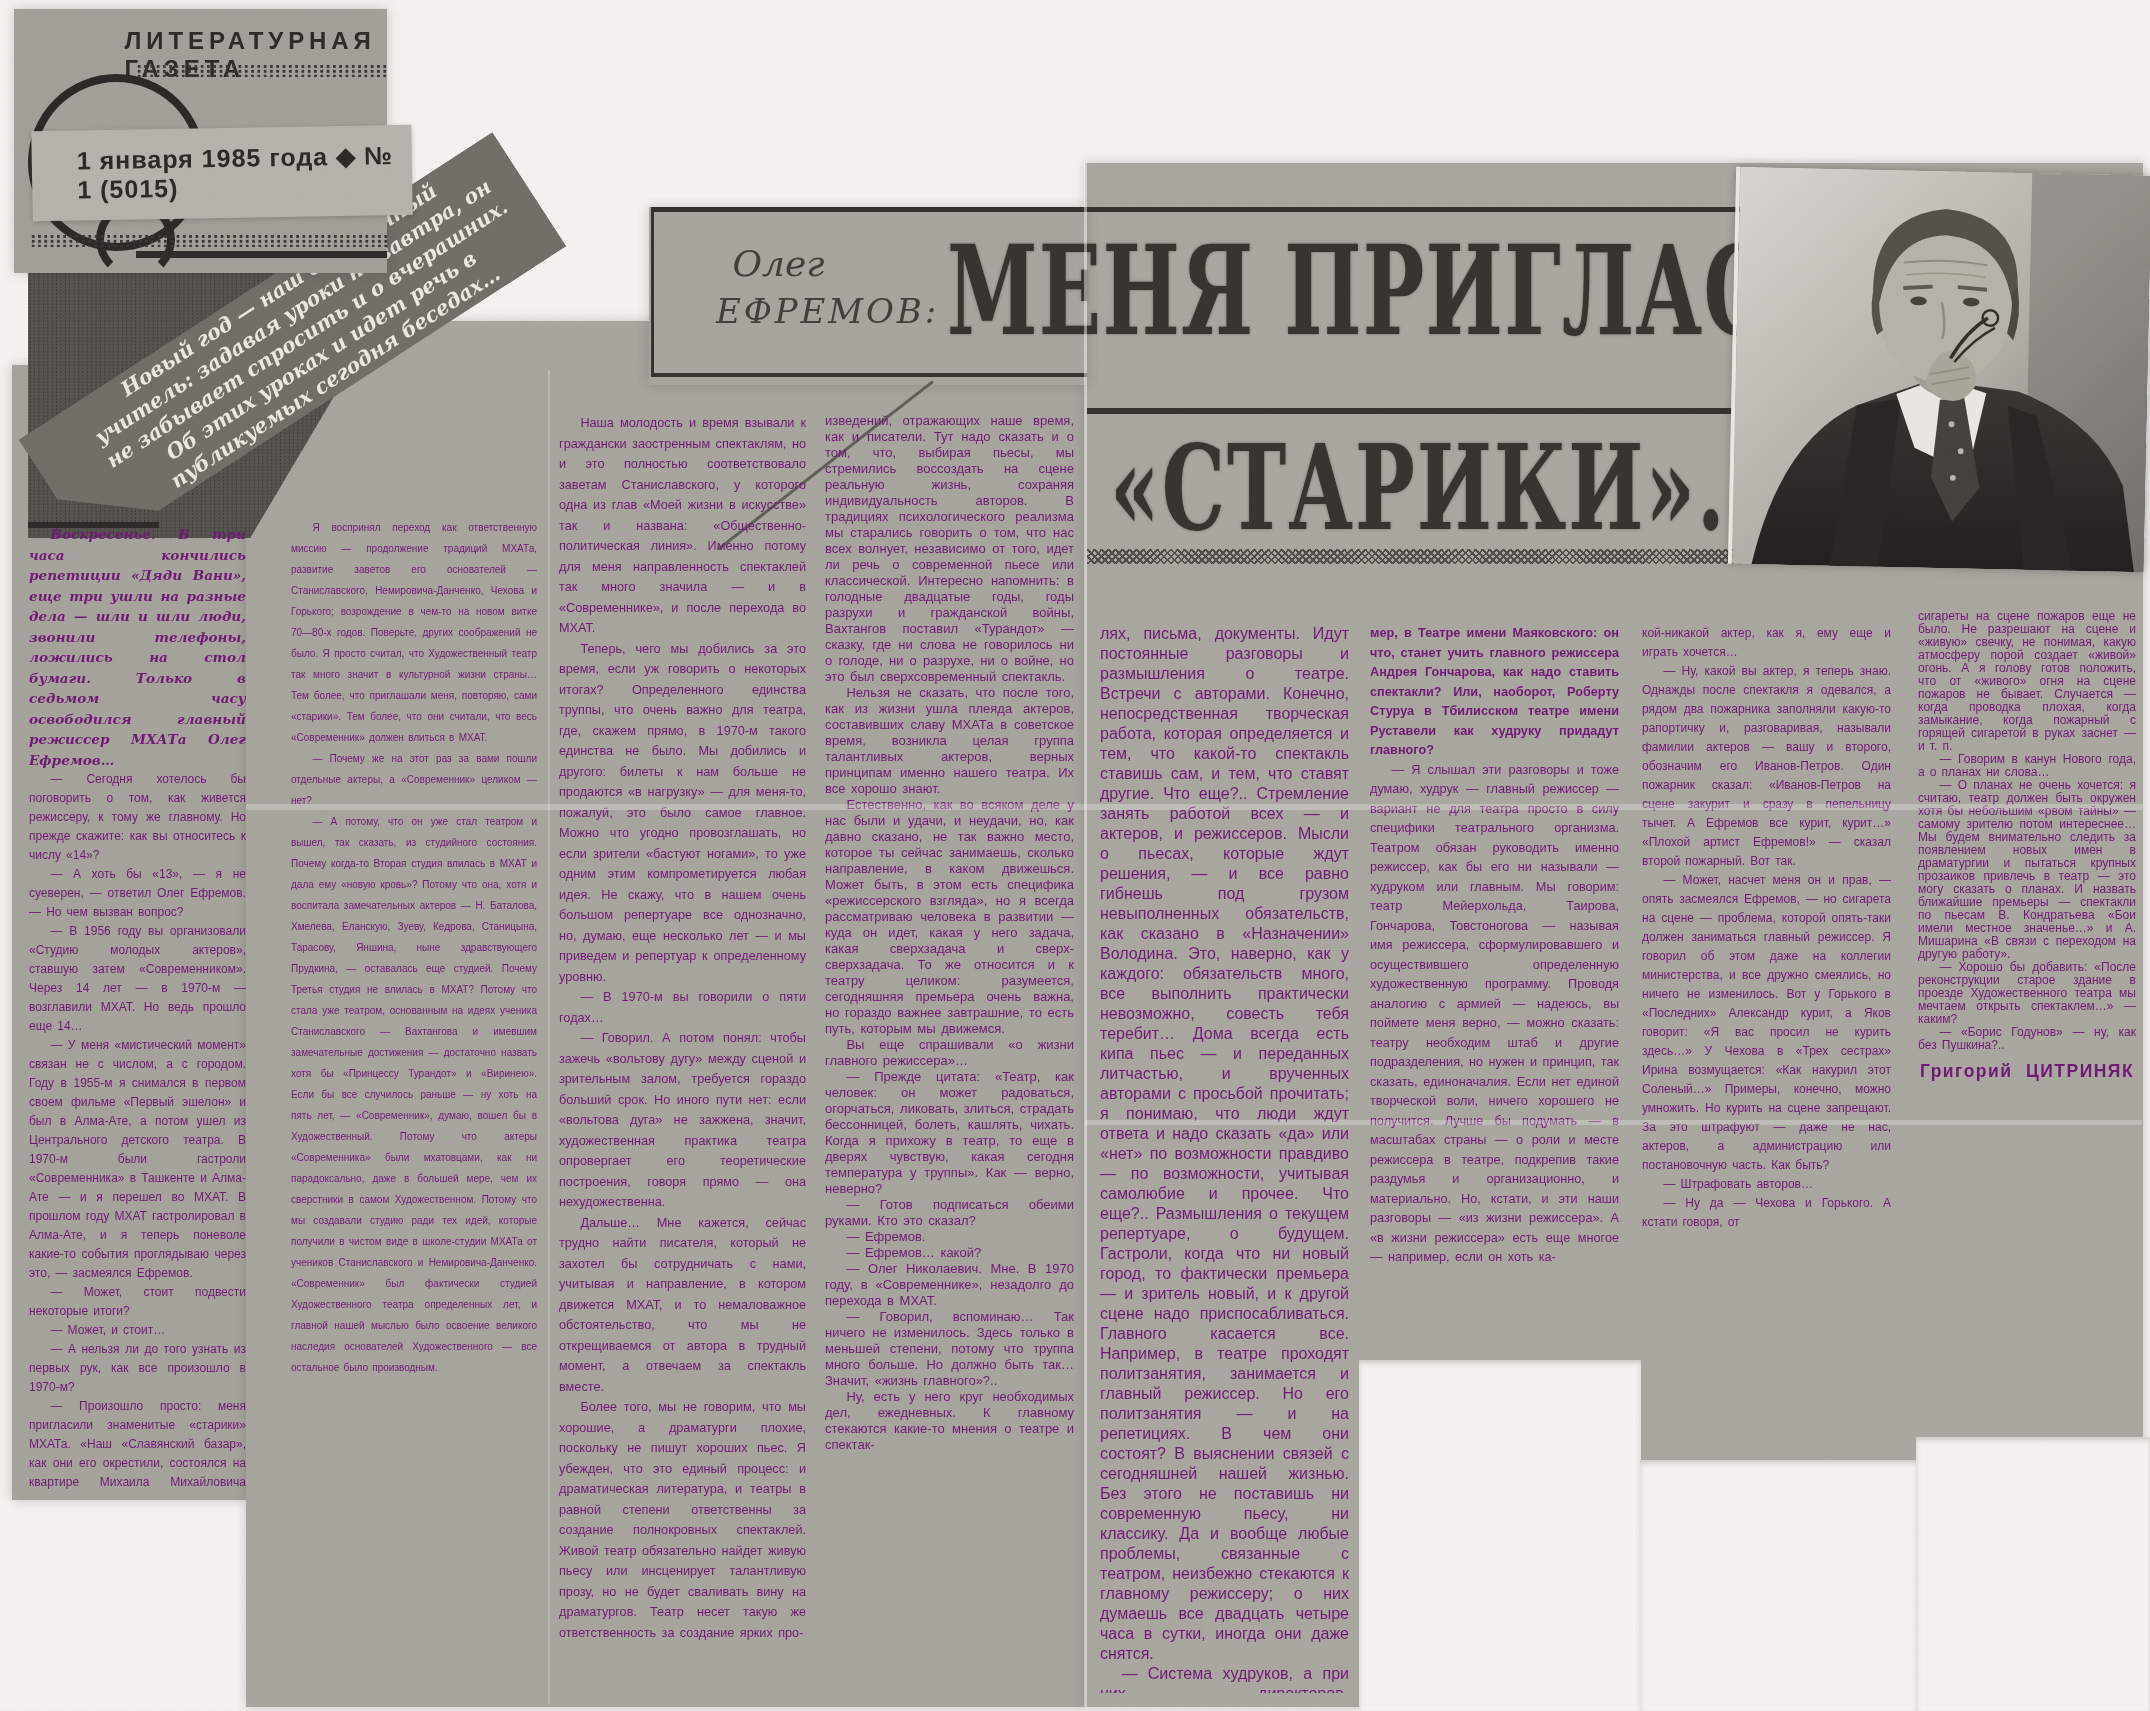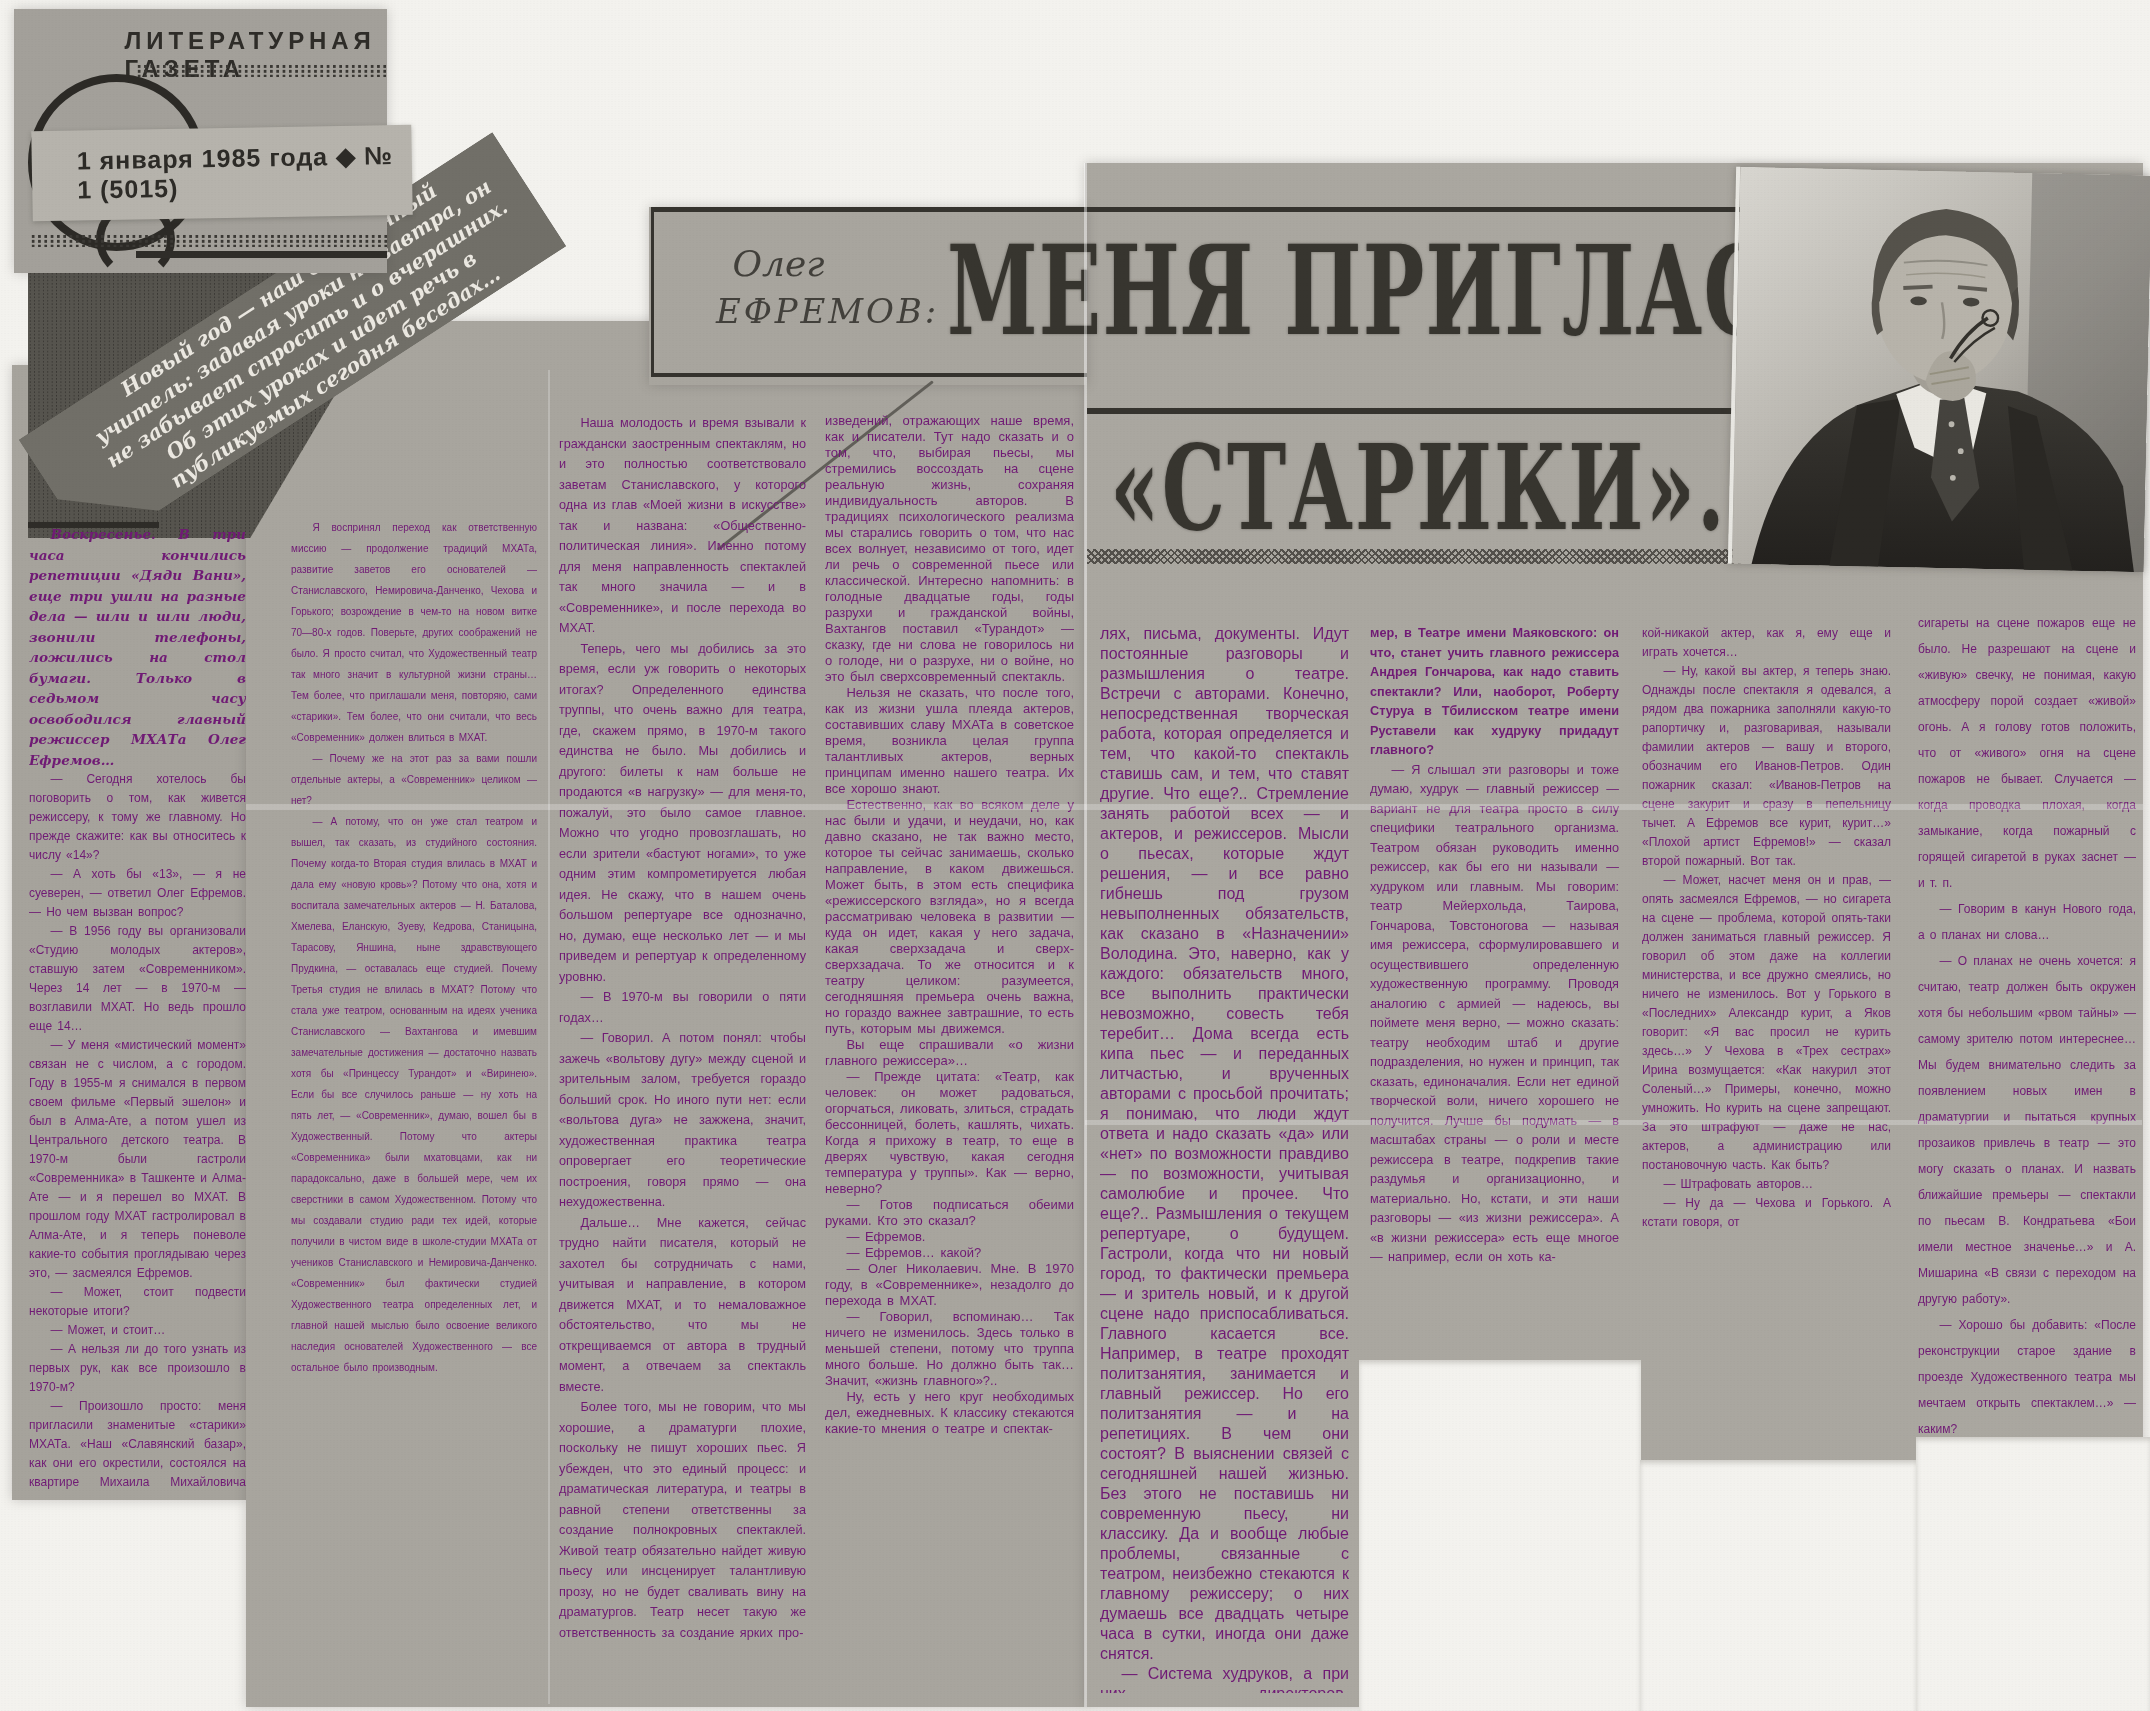--- a/index.html
+++ b/index.html
@@ -85,21 +85,21 @@
   .p-qcont{font-weight:bold;text-indent:0;}
   .p-byline{font-weight:bold;text-indent:0;text-align:center;font-size:17.5px;
             letter-spacing:1.5px;padding-top:12.7px;word-spacing:.4em;}
   #col1{left:29px;top:524px;width:217px;height:969px;font-size:12px;line-height:19px;}
   #col2{left:291px;top:517px;width:246px;height:1179px;font-size:10px;line-height:21px;}
   #col3{left:559px;top:413px;width:247px;height:1281px;font-size:12.7px;line-height:20.5px;}
   #col4{left:825px;top:413px;width:249px;height:1286px;font-size:13px;line-height:16px;}
   #col5{left:1100px;top:624px;width:249px;height:1069px;font-size:16px;line-height:20px;}
   #col6{left:1370px;top:624px;width:249px;height:723px;font-size:12.7px;line-height:19.5px;}
   #col7{left:1642px;top:624px;width:249px;height:816px;font-size:12px;line-height:19px;}
-  #col8{left:1918px;top:610px;width:218px;height:823px;font-size:12px;line-height:26px;}
+  #col8{left:1918px;top:610px;width:218px;height:823px;font-size:12px;line-height:13px;}
   
   #grain{position:absolute;inset:0;z-index:90;pointer-events:none;opacity:.32;
          background-image:radial-gradient(rgba(0,0,0,.06) 0.5px,transparent 0.6px);
          background-size:3.4px 2.4px;}
 </style>
 </head>
 <body>
 
 <div class="abs" id="bleed">ПО</div>
 
@@ -226,21 +226,21 @@
     <p class="para p-cont">изведений, отражающих наше время, как и писатели. Тут надо сказать и о том, что, выбирая пьесы, мы стремились воссоздать на сцене реальную жизнь, сохраняя индивидуальность авторов. В традициях психологического реализма мы старались говорить о том, что нас всех волнует, независимо от того, идет ли речь о современной пьесе или классической. Интересно напомнить: в голодные двадцатые годы, годы разрухи и гражданской войны, Вахтангов поставил «Турандот» — сказку, где ни слова не говорилось ни о голоде, ни о разрухе, ни о войне, но это был сверхсовременный спектакль.</p>
     <p class="para p-a">Нельзя не сказать, что после того, как из жизни ушла плеяда актеров, составивших славу МХАТа в советское время, возникла целая группа талантливых актеров, верных принципам именно нашего театра. Их все хорошо знают.</p>
     <p class="para p-a">Естественно, как во всяком деле у нас были и удачи, и неудачи, но, как давно сказано, не так важно место, которое ты сейчас занимаешь, сколько направление, в каком движешься. Может быть, в этом есть специфика «режиссерского взгляда», но я всегда рассматриваю человека в развитии — куда он идет, какая у него задача, какая сверхзадача и сверх-сверхзадача. То же относится и к театру целиком: разумеется, сегодняшняя премьера очень важна, но гораздо важнее завтрашние, то есть путь, которым мы движемся.</p>
     <p class="para p-a">Вы еще спрашивали «о жизни главного режиссера»…</p>
     <p class="para p-q">— Прежде цитата: «Театр, как человек: он может радоваться, огорчаться, ликовать, злиться, страдать бессонницей, болеть, кашлять, чихать. Когда я прихожу в театр, то еще в дверях чувствую, какая сегодня температура у труппы». Как — верно, неверно?</p>
     <p class="para p-a">— Готов подписаться обеими руками. Кто это сказал?</p>
     <p class="para p-q">— Ефремов.</p>
     <p class="para p-a">— Ефремов… какой?</p>
     <p class="para p-q">— Олег Николаевич. Мне. В 1970 году, в «Современнике», незадолго до перехода в МХАТ.</p>
     <p class="para p-a">— Говорил, вспоминаю… Так ничего не изменилось. Здесь только в меньшей степени, потому что труппа много больше. Но должно быть так… Значит, «жизнь главного»?..</p>
-    <p class="para p-a">Ну, есть у него круг необходимых дел, ежедневных. К классику стекаются какие-то мнения о театре и спектак-</p>
+    <p class="para p-a">Ну, есть у него круг необходимых дел, ежедневных. К главному стекаются какие-то мнения о театре и спектак-</p>
   </div>
 <div class="col" id="col5">
     <p class="para p-cont">лях, письма, документы. Идут постоянные разговоры и размышления о театре. Встречи с авторами. Конечно, непосредственная творческая работа, которая определяется и тем, что какой-то спектакль ставишь сам, и тем, что ставят другие. Что еще?.. Стремление занять работой всех — и актеров, и режиссеров. Мысли о пьесах, которые ждут решения, — и все равно гибнешь под грузом невыполненных обязательств, как сказано в «Назначении» Володина. Это, наверно, как у каждого: обязательств много, все выполнить практически невозможно, совесть тебя теребит… Дома всегда есть кипа пьес — и переданных литчастью, и врученных авторами с просьбой прочитать; я понимаю, что люди ждут ответа и надо сказать «да» или «нет» по возможности правдиво — по возможности, учитывая самолюбие и прочее. Что еще?.. Размышления о текущем репертуаре, о будущем. Гастроли, когда что ни новый город, то фактически премьера — и зритель новый, и к другой сцене надо приспосабливаться. Главного касается все. Например, в театре проходят политзанятия, занимается и главный режиссер. Но его политзанятия — и на репетициях. В чем они состоят? В выяснении связей с сегодняшней нашей жизнью. Без этого не поставишь ни современную пьесу, ни классику. Да и вообще любые проблемы, связанные с театром, неизбежно стекаются к главному режиссеру; о них думаешь все двадцать четыре часа в сутки, иногда они даже снятся.</p>
     <p class="para p-a">— Система худруков, а при них директоров-распорядителей, некогда существовавшая, мне кажется, себя оправдала…</p>
     <p class="para p-q">— В последнее время специалисты обсуждают вопрос о введении в театрах художественных руководителей…</p>
     <p class="para p-q">— Обсуждается другой вариант: худрук плюс главный режиссер. Только трудно представить себе, каковы будут функции худрука, напри-</p>
   </div>
 <div class="col" id="col6">
     <p class="para p-qcont">мер, в Театре имени Маяковского: он что, станет учить главного режиссера Андрея Гончарова, как надо ставить спектакли? Или, наоборот, Роберту Стуруа в Тбилисском театре имени Руставели как худруку придадут главного?</p>
     <p class="para p-a">— Я слышал эти разговоры и тоже думаю, худрук — главный режиссер — вариант не для театра просто в силу специфики театрального организма. Театром обязан руководить именно режиссер, как бы его ни называли — худруком или главным. Мы говорим: театр Мейерхольда, Таирова, Гончарова, Товстоногова — называя имя режиссера, сформулировавшего и осуществившего определенную художественную программу. Проводя аналогию с армией — надеюсь, вы поймете меня верно, — можно сказать: театру необходим штаб и другие подразделения, но нужен и принцип, так сказать, единоначалия. Если нет единой творческой воли, ничего хорошего не получится. Лучше бы подумать — в масштабах страны — о роли и месте режиссера в театре, подкрепив такие раздумья и организационно, и материально. Но, кстати, и эти наши разговоры — «из жизни режиссера». А «в жизни режиссера» есть еще многое — например, если он хоть ка-</p>

